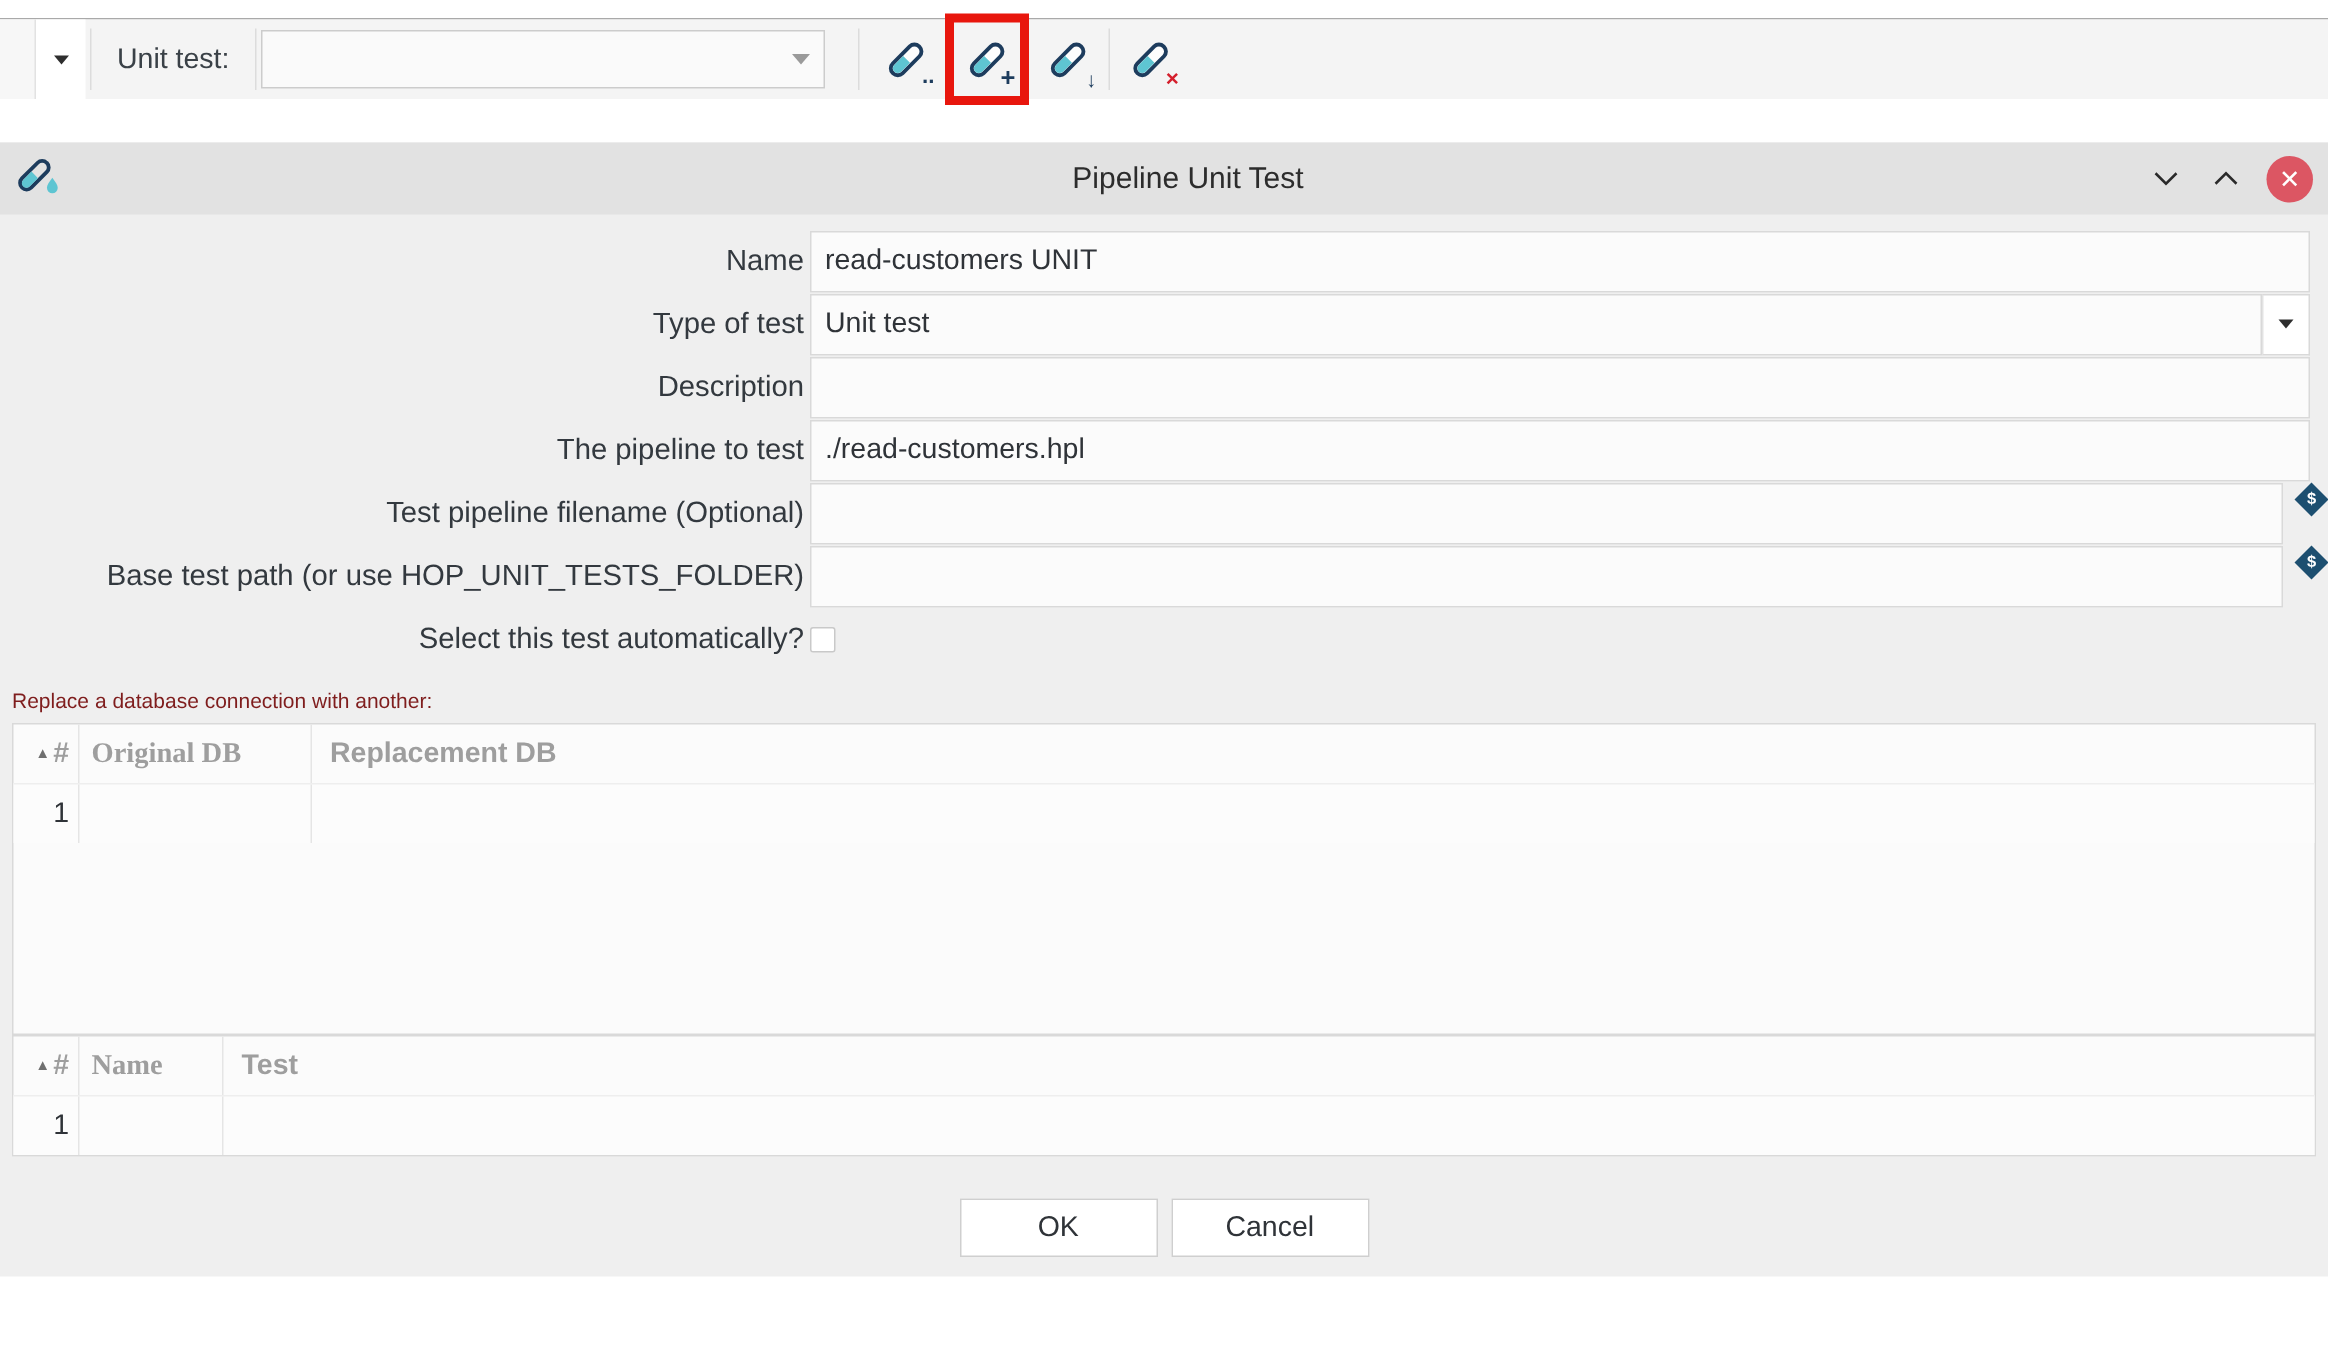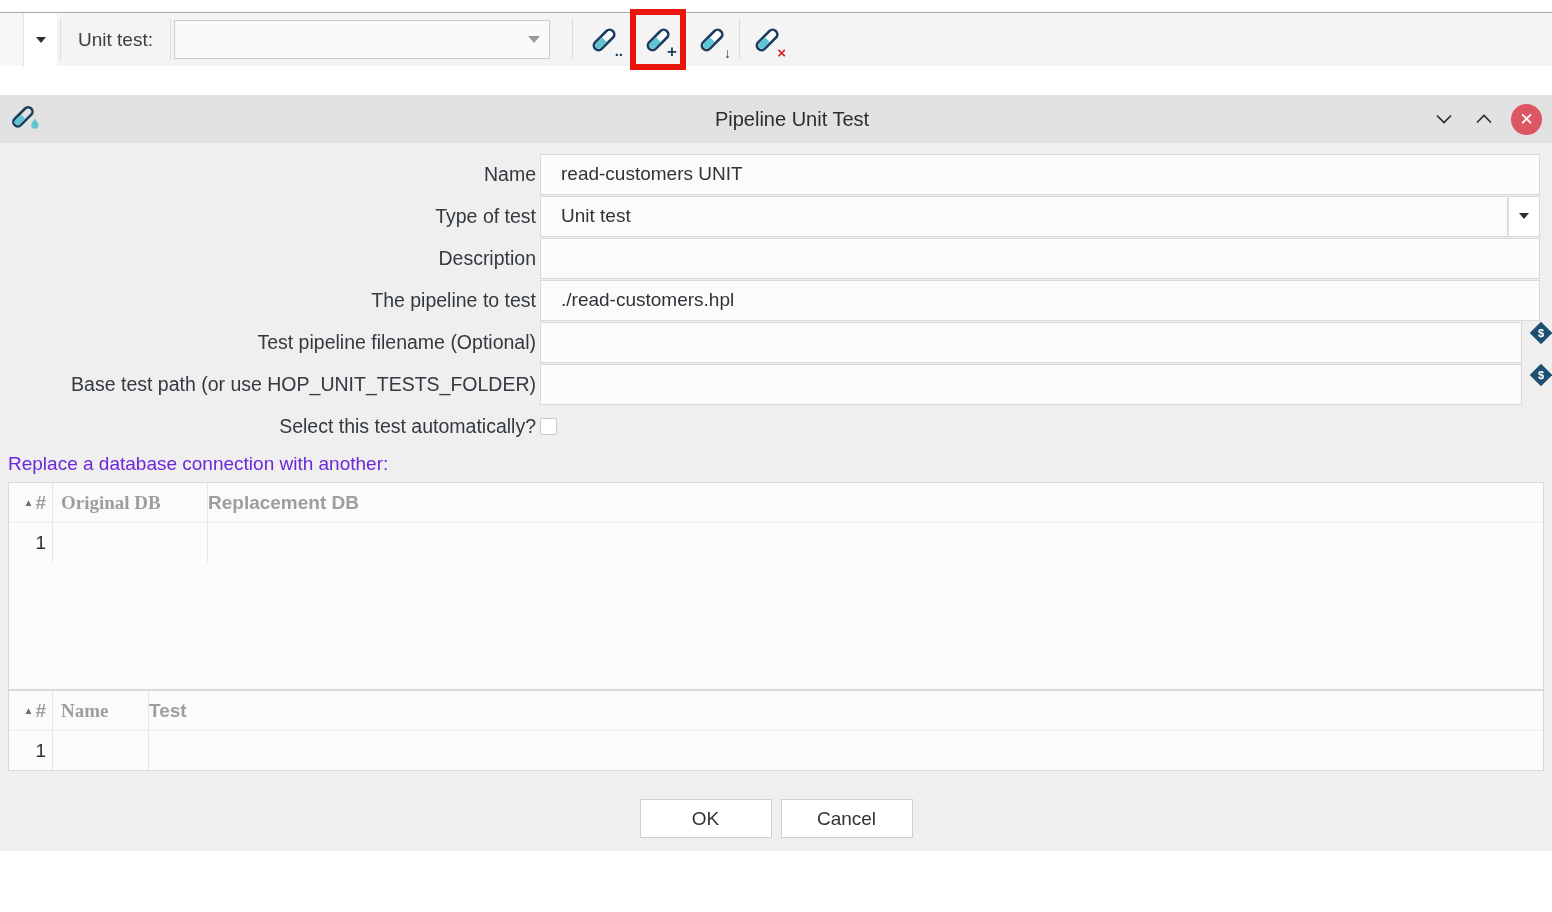--- a/index.html
+++ b/index.html
@@ -29,35 +29,35 @@
   .titlebar .title { position:absolute; left:0; right:0; text-align:center; font-size:20px; color:#2c2c2c;padding-left:32px; }
   .titlebar .controls { margin-left:auto; display:flex; align-items:center; gap:14px; z-index:2; }
   .win-chevron { width:26px; height:26px; display:flex; align-items:center; justify-content:center; cursor:pointer; }
   .close-btn { width:31px; height:31px; border-radius:50%; background:#dc5663; color:#ffffff; display:flex; align-items:center; justify-content:center; font-size:17px; cursor:pointer; }
 
   .form { padding-top:10px; }
   .frow { display:flex; align-items:center; height:42px; }
   .flabel { width:540px; text-align:right; padding-right:4px; font-size:19.5px; color:#33393f; white-space:nowrap; }
   .fwrap { flex:1; margin-right:12px; position:relative; display:flex; }
   .fwrap.with-var { margin-right:30px; }
-  .finput { flex:1; height:41px; background:#fbfbfb; border:1px solid #d9d9d9; font-size:19px; color:#2f3338; padding:0 20px; outline:none; font-family:inherit; }
+  .finput { flex:1; height:41px; background:#fbfbfb; border:1px solid #d9d9d9; font-size:19px; color:#2f3338; padding:0 9px; outline:none; font-family:inherit; }
   .combo-arrow-btn { width:32px; height:41px; background:#ffffff; border:1px solid #d9d9d9; border-left:1px solid #e3e3e3; display:flex; align-items:center; justify-content:center; cursor:pointer; }
   .var-icon { position:absolute; right:-27px; top:3px; width:16px; height:16px; background:#1d4f70; transform:rotate(45deg); display:flex; align-items:center; justify-content:center; }
   .var-icon span { transform:rotate(-45deg); color:#ffffff; font-size:11px; font-weight:bold; }
   .checkbox { width:17px; height:17px; background:#ffffff; border:1px solid #c9c9c9; border-radius:2px; }
 
-  .section-label { height:35px; display:flex; align-items:flex-end; padding:0 0 7px 8px; font-size:19px; color:#6d28d9; }
+  .section-label { height:35px; display:flex; align-items:flex-end; padding:0 0 7px 8px; font-size:14px; color:#7f1d1d; }
   .section-label.vars { margin-top:13px; height:32px; }
 
   .datatable { margin:0 8px; background:#fbfbfb; border:1px solid #d9d9d9; }
   .dt-header { display:flex; height:39px; align-items:center; color:#9e9e9e; font-weight:bold; font-size:19px; }
   .dt-row { display:flex; height:40px; align-items:center; font-size:19px; color:#2f3338; background:#fcfcfc; border-top:1px solid #eeeeee; }
   .dt-c0 { width:43px; display:flex; align-items:center; justify-content:flex-end; padding-right:6px; gap:2px; height:100%; }
   .dt-c1 { padding-left:8px; border-left:1px solid #e5e5e5; height:100%; display:flex; align-items:center;font-family:Liberation Serif, serif; }
-  .dt-c2 { flex:1; padding-left:0; border-left:1px solid #e5e5e5; height:100%; display:flex; align-items:center; }
+  .dt-c2 { flex:1; padding-left:12px; border-left:1px solid #e5e5e5; height:100%; display:flex; align-items:center; }
   .t1 .dt-c1 { width:155px; }
   .t2 .dt-c1 { width:96px; }
   .sort-arrow { font-size:10px; color:#6f6f6f; line-height:1; }
   .t1-fill { height:127px; }
 
   .button-row { display:flex; justify-content:center; gap:9px; margin-top:28px; }
   .btn { width:132px; height:39px; background:#ffffff; border:1px solid #cfcfcf; font-size:19px; color:#2f3338; display:flex; align-items:center; justify-content:center; cursor:pointer; font-family:Liberation Sans, sans-serif; }
   .dialog-bottom-pad { height:13px; }
 
   .hidden-defs { position:absolute; width:0; height:0; overflow:hidden; }

